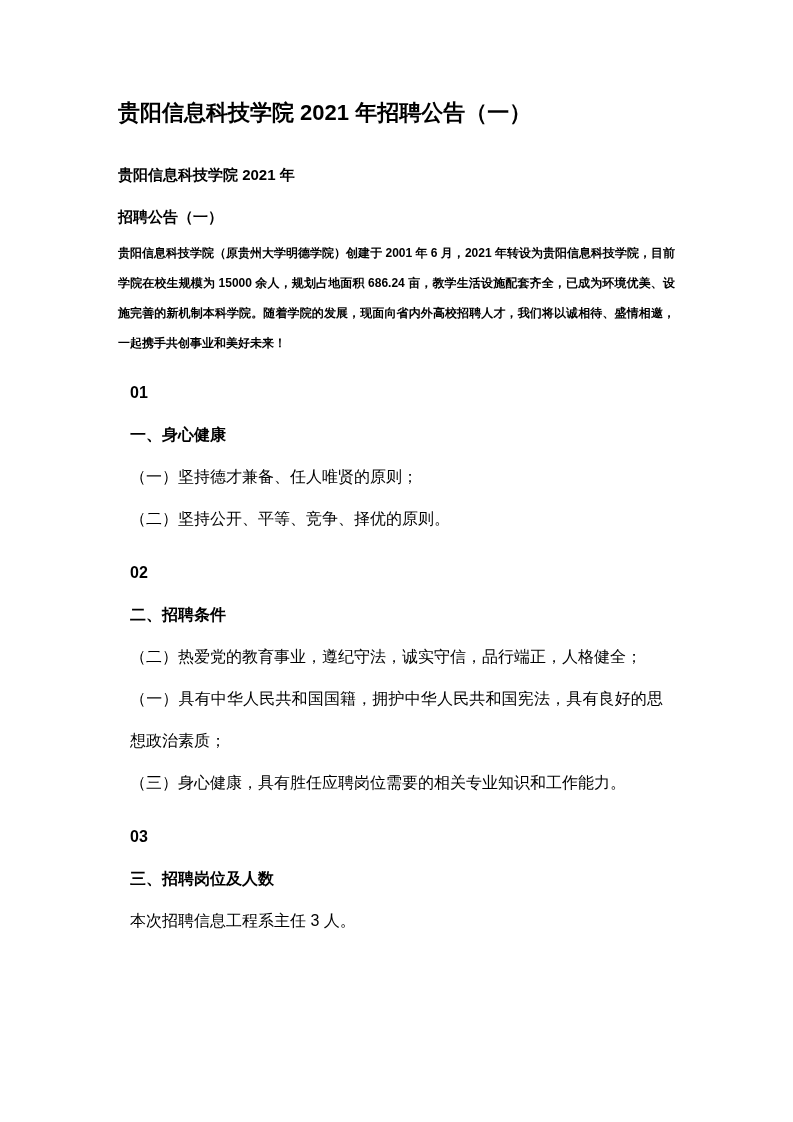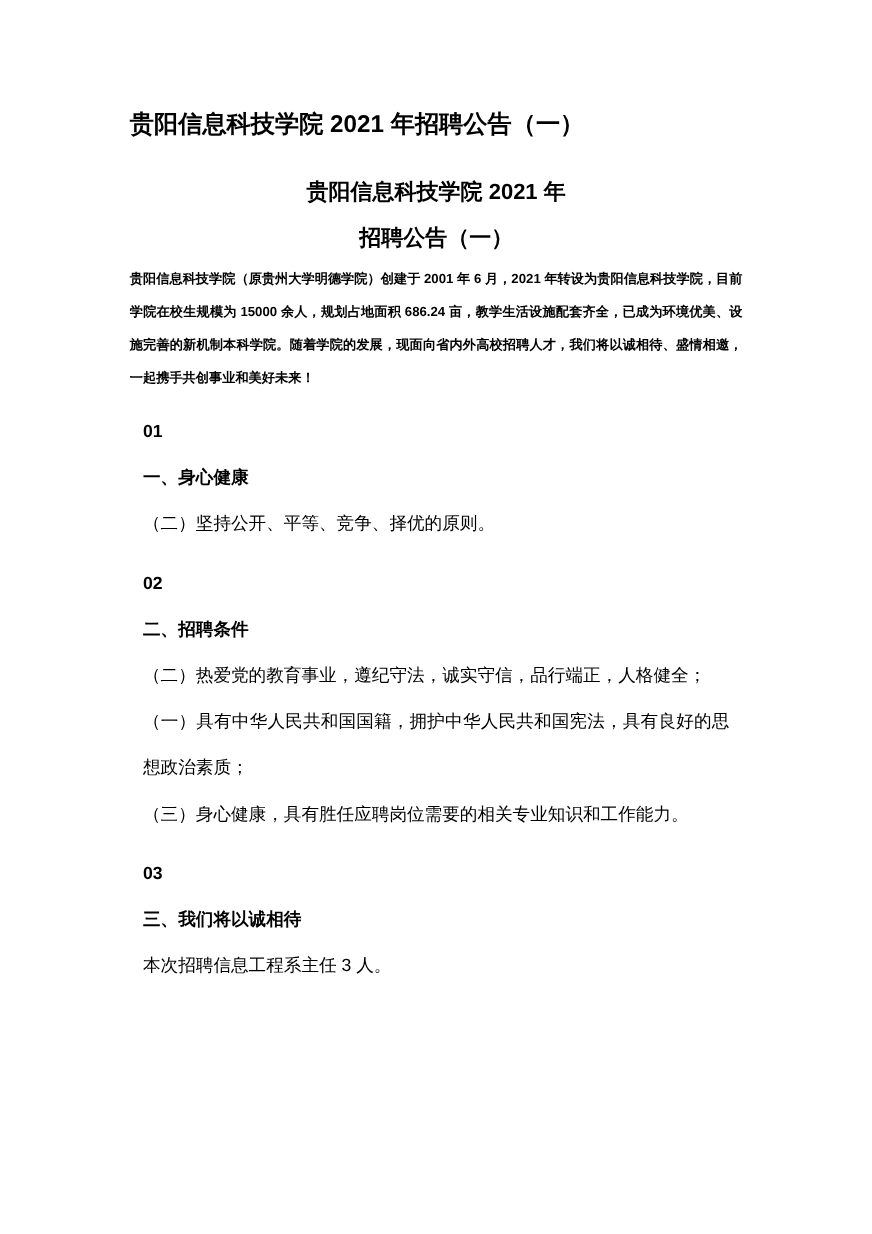--- a/index.html
+++ b/index.html
@@ -19,25 +19,24 @@
     font-family: "Liberation Sans", "DejaVu Sans", sans-serif;
     color: #000000;
   }
   .doc-title {
     font-size: 22px;
     font-weight: bold;
     line-height: 34px;
     margin: 0 0 24px 0;
   }
   .bold-line {
-    font-size: 20px;
+    font-size: 15px;
     font-weight: bold;
     line-height: 42px;
     margin: 0;
-    text-align: center;
   }
   .intro {
     font-size: 12px;
     font-weight: bold;
     line-height: 30px;
     margin: 0 0 14px 0;
     text-align: justify;
     text-justify: inter-ideograph;
   }
   .doc-section {
@@ -73,30 +72,31 @@
 
   <p class="bold-line">贵阳信息科技学院 2021 年</p>
 
   <p class="bold-line">招聘公告（一）</p>
 
   <p class="intro">贵阳信息科技学院（原贵州大学明德学院）创建于 2001 年 6 月，2021 年转设为贵阳信息科技学院，目前学院在校生规模为 15000 余人，规划占地面积 686.24 亩，教学生活设施配套齐全，已成为环境优美、设施完善的新机制本科学院。随着学院的发展，现面向省内外高校招聘人才，我们将以诚相待、盛情相邀，一起携手共创事业和美好未来！</p>
 
   <section class="doc-section">
     <p class="section-number">01</p>
     <h2 class="section-heading">一、身心健康</h2>
+    <p class="section-item">（一）坚持德才兼备、任人唯贤的原则；</p>
     <p class="section-item">（二）坚持公开、平等、竞争、择优的原则。</p>
   </section>
 
   <section class="doc-section">
     <p class="section-number">02</p>
     <h2 class="section-heading">二、招聘条件</h2>
     <p class="section-item">（二）热爱党的教育事业，遵纪守法，诚实守信，品行端正，人格健全；</p>
     <p class="section-item">（一）具有中华人民共和国国籍，拥护中华人民共和国宪法，具有良好的思想政治素质；</p>
     <p class="section-item">（三）身心健康，具有胜任应聘岗位需要的相关专业知识和工作能力。</p>
   </section>
 
   <section class="doc-section">
     <p class="section-number">03</p>
-    <h2 class="section-heading">三、我们将以诚相待</h2>
+    <h2 class="section-heading">三、招聘岗位及人数</h2>
     <p class="section-item">本次招聘信息工程系主任 3 人。</p>
   </section>
 
 </div>
 
 </body></html>

